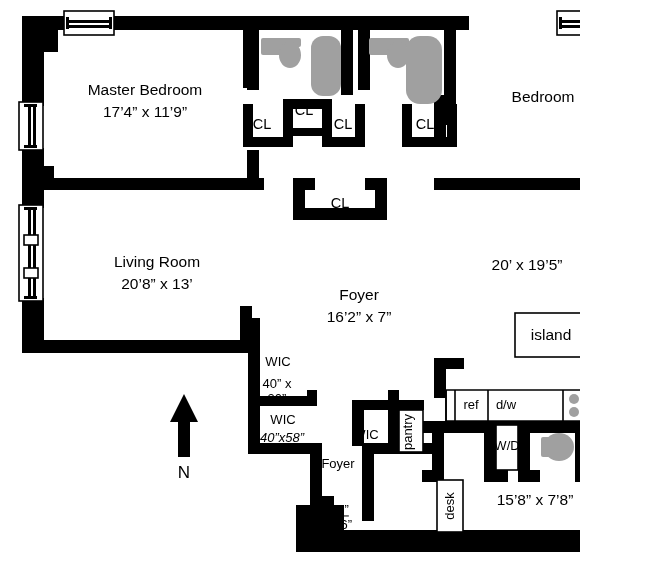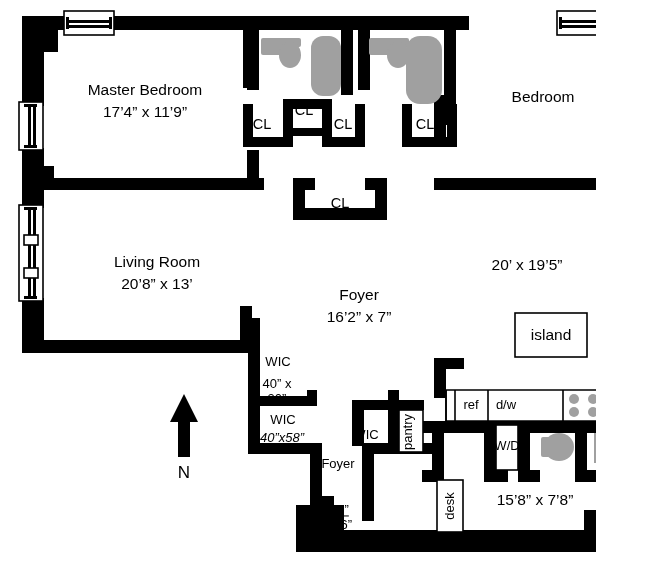--- a/index.html
+++ b/index.html
@@ -9,21 +9,20 @@
   }
   body {
     font-family: "Liberation Sans", sans-serif;
   }
   #plan-root {
     position: relative;
     width: 580px;
     height: 580px;
     background: #ffffff;
     overflow: hidden;
-    padding-left: 16px;
   }
   #plan-svg {
     position: absolute;
     left: 0;
     top: 0;
     width: 672px;
     height: 580px;
   }
   .wall { fill: #000000; }
   .fixture { fill: #a0a0a0; }

